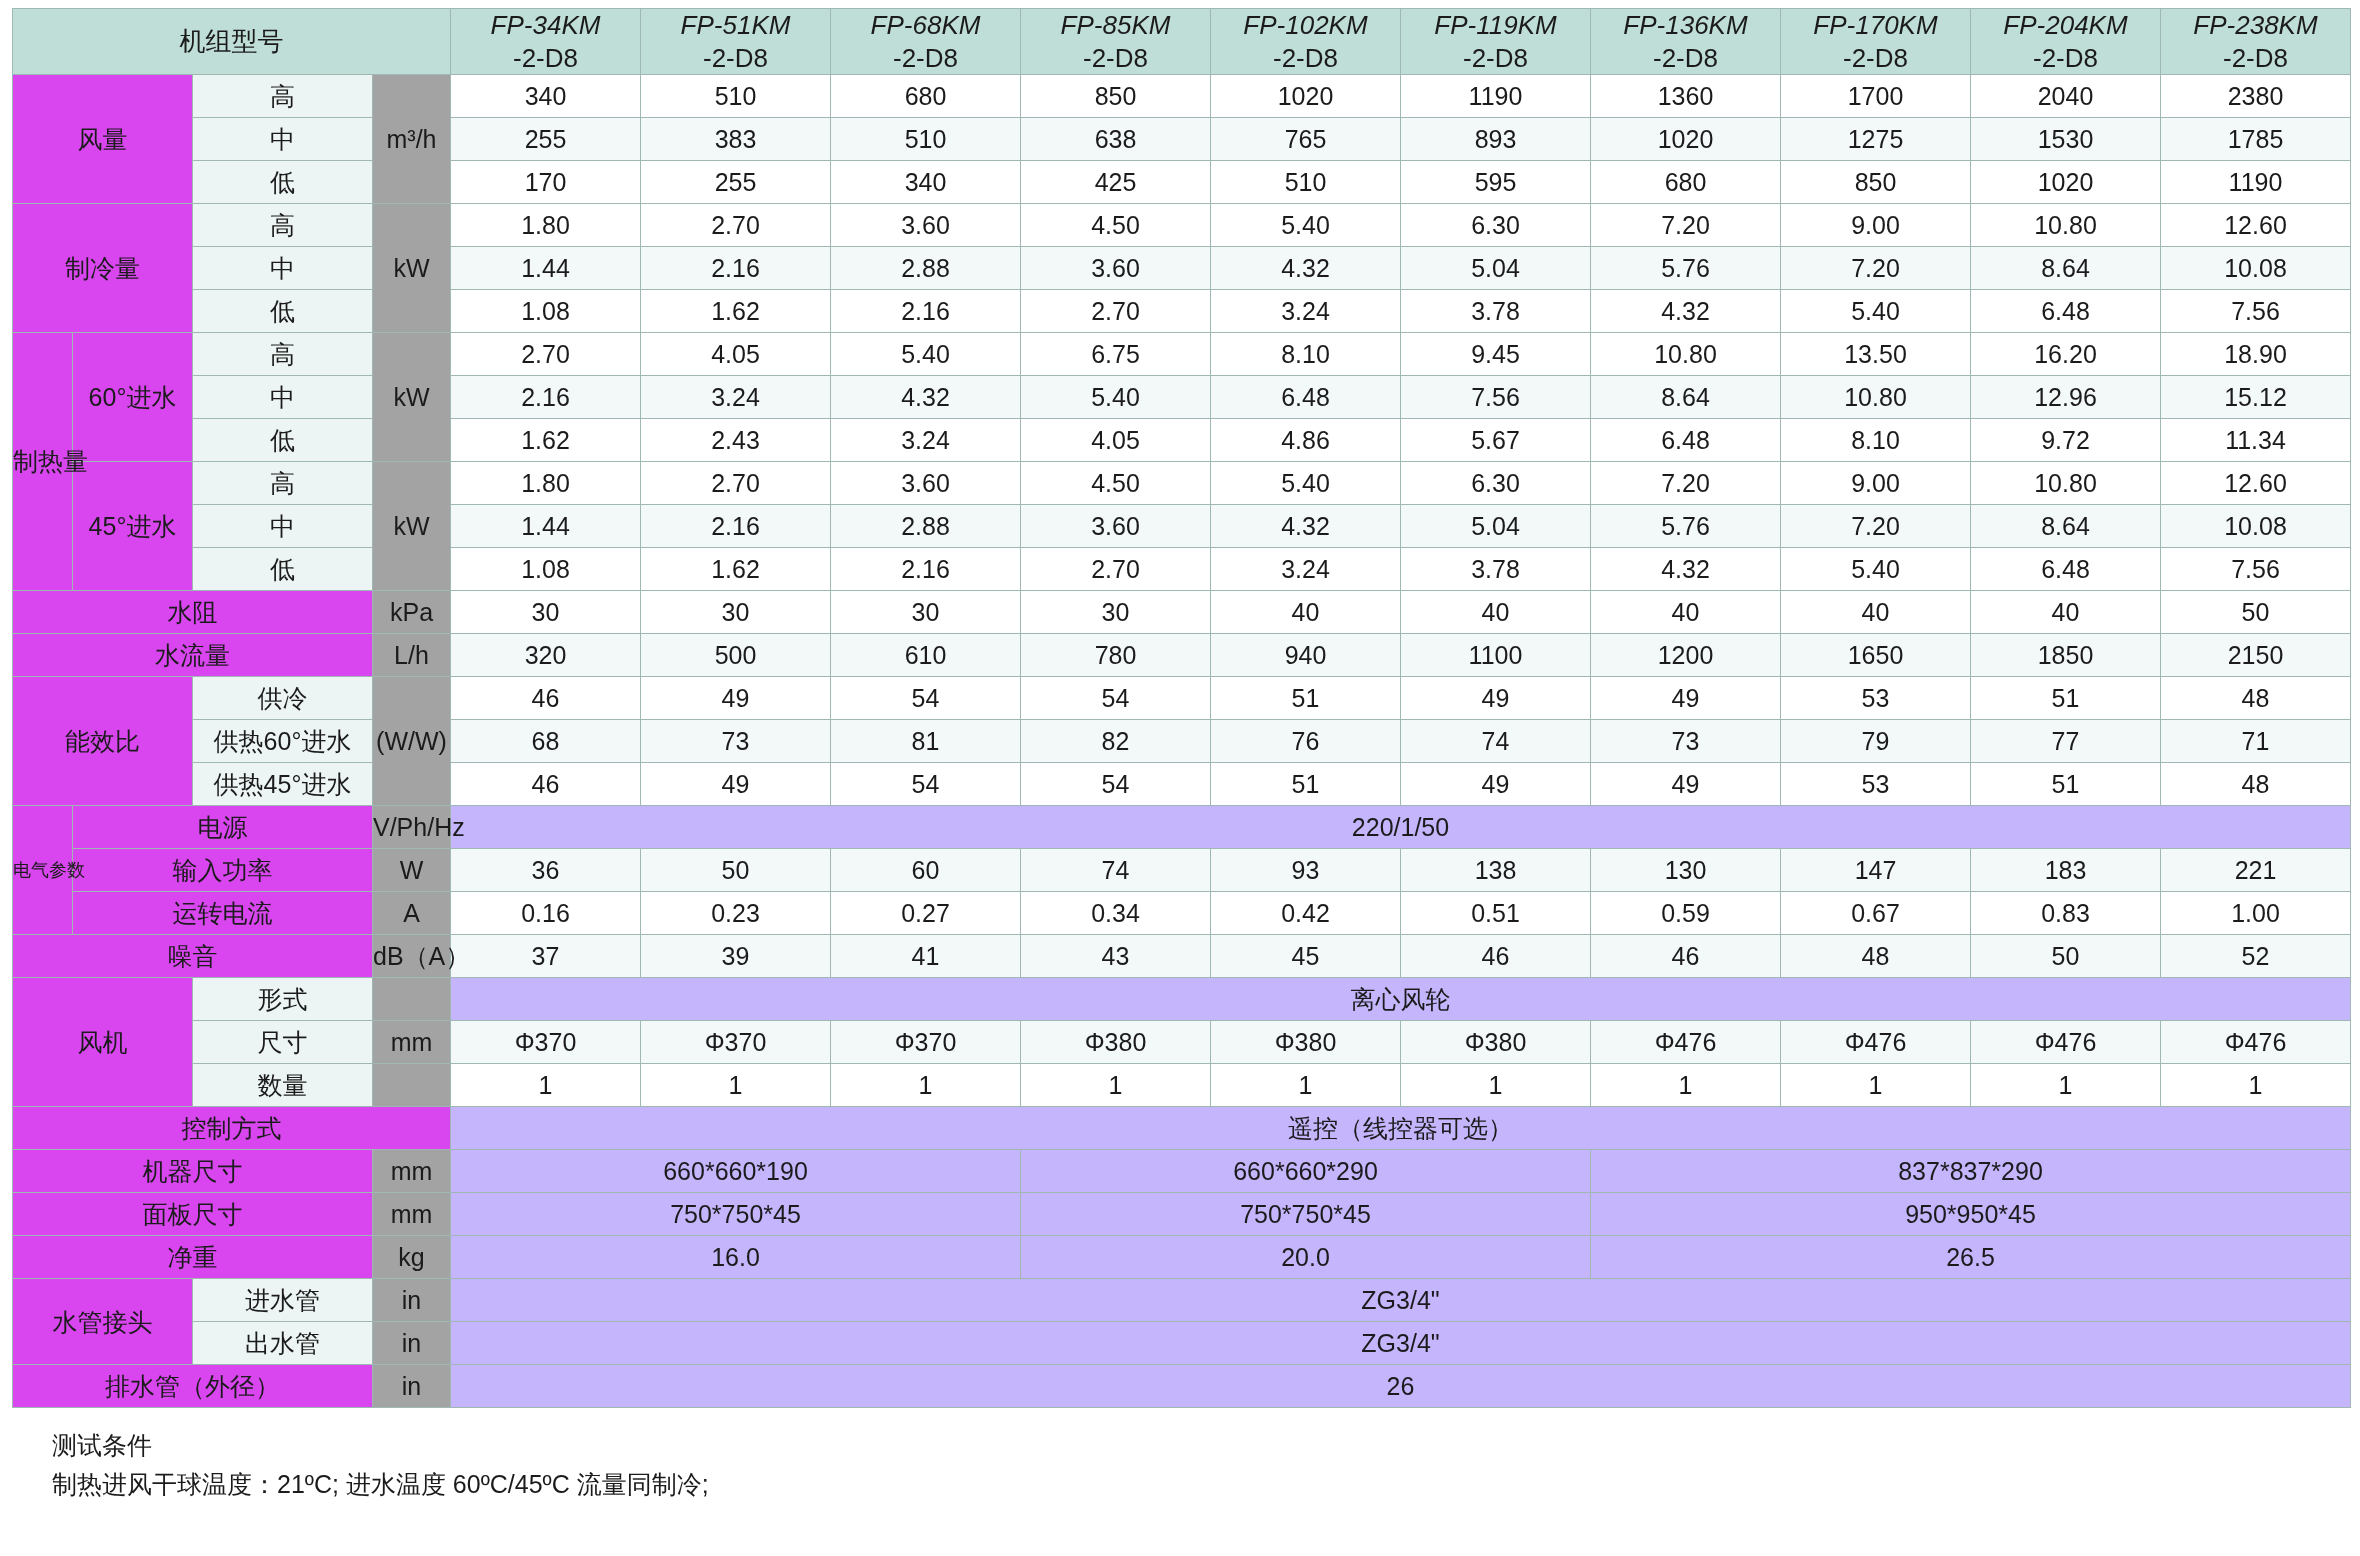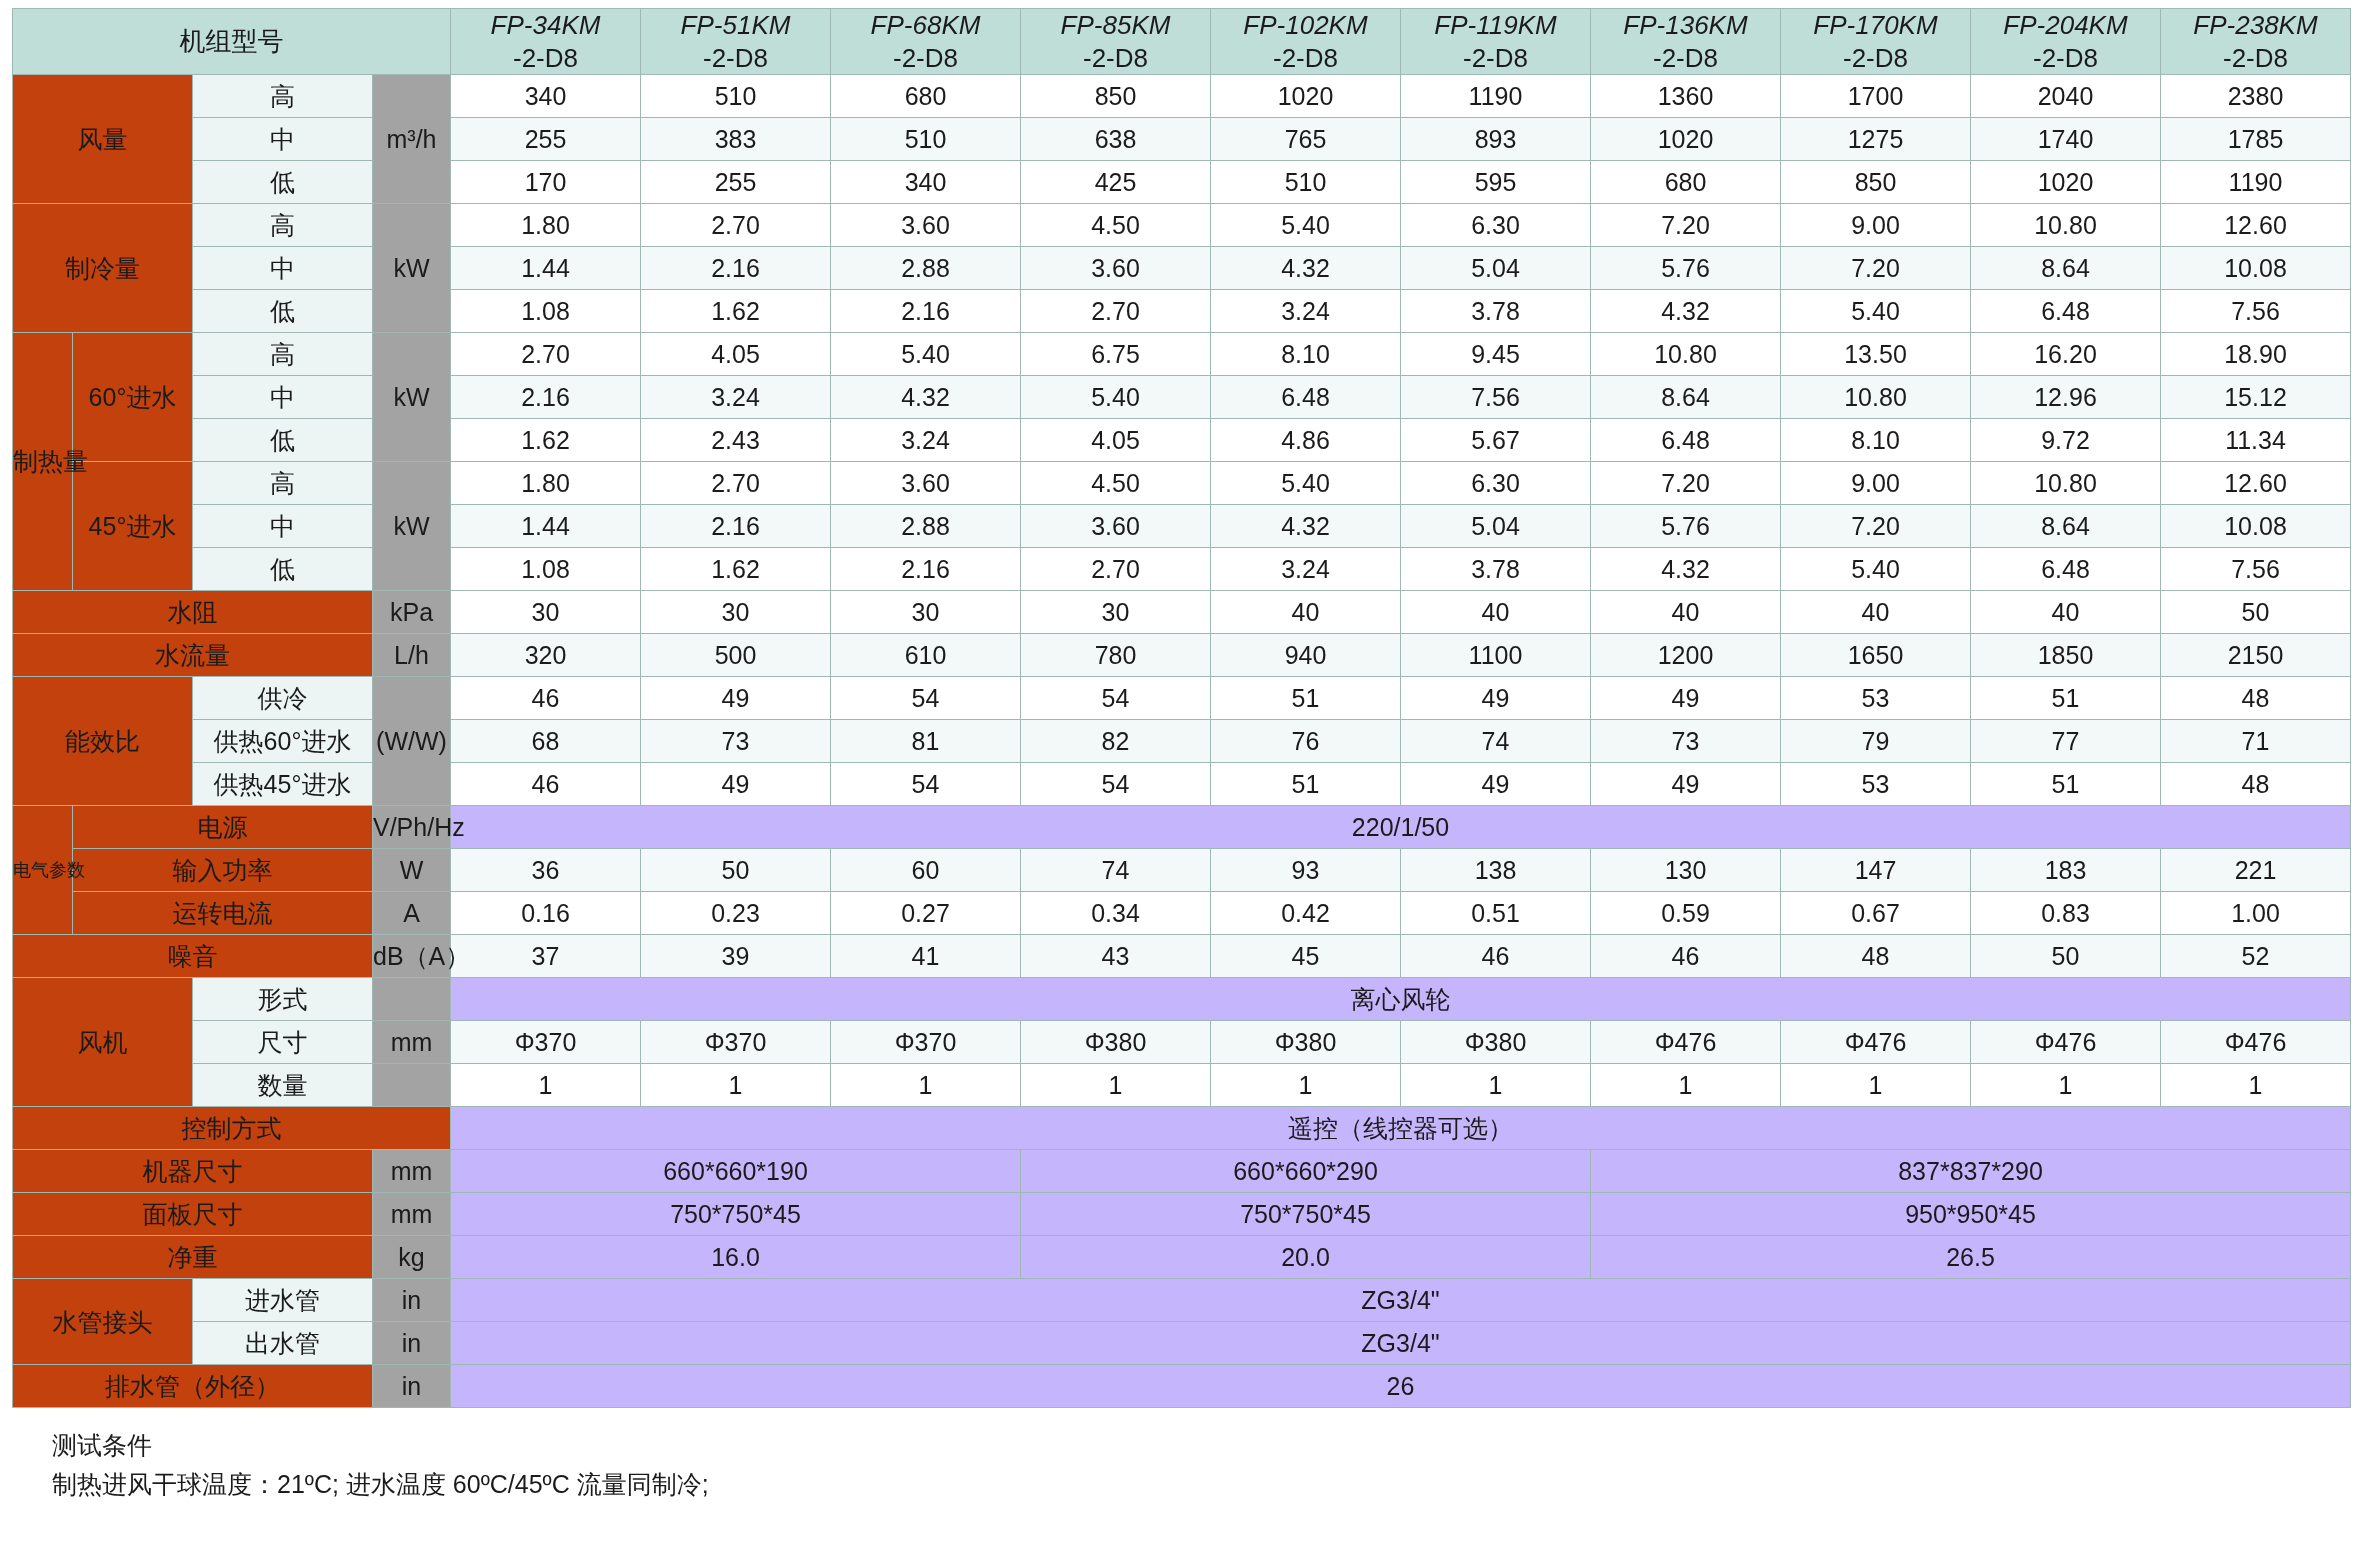--- a/index.html
+++ b/index.html
@@ -32,21 +32,21 @@
     white-space: nowrap;
   }
   .hdr {
     background: #bfded8;
     font-size: 26px;
     height: 72px;
     line-height: 1.25;
   }
   .hdr .m1 { display: block; font-style: italic; }
   .hdr .m2 { display: block; }
-  .rowlbl { background: #c2410c; }
+  .rowlbl { background: #d946ef; }
   .rowlbl-sub { background: #edf5f4; }
   .unit { background: #a3a3a3; }
   .val { background: #ffffff; }
   .val-alt { background: #f3f8f8; }
   .merged-note { background: #c4b5fd; }
   .footer {
     margin-top: 18px;
     font-size: 25px;
     color: #1b1b1b;
     line-height: 1.55;
@@ -140,21 +140,21 @@
     <tr>
       <td class="rowlbl-sub">中</td>
       <td class="val-alt">255</td>
       <td class="val-alt">383</td>
       <td class="val-alt">510</td>
       <td class="val-alt">638</td>
       <td class="val-alt">765</td>
       <td class="val-alt">893</td>
       <td class="val-alt">1020</td>
       <td class="val-alt">1275</td>
-      <td class="val-alt">1740</td>
+      <td class="val-alt">1530</td>
       <td class="val-alt">1785</td>
     </tr>
     <tr>
       <td class="rowlbl-sub">低</td>
       <td class="val">170</td>
       <td class="val">255</td>
       <td class="val">340</td>
       <td class="val">425</td>
       <td class="val">510</td>
       <td class="val">595</td>

